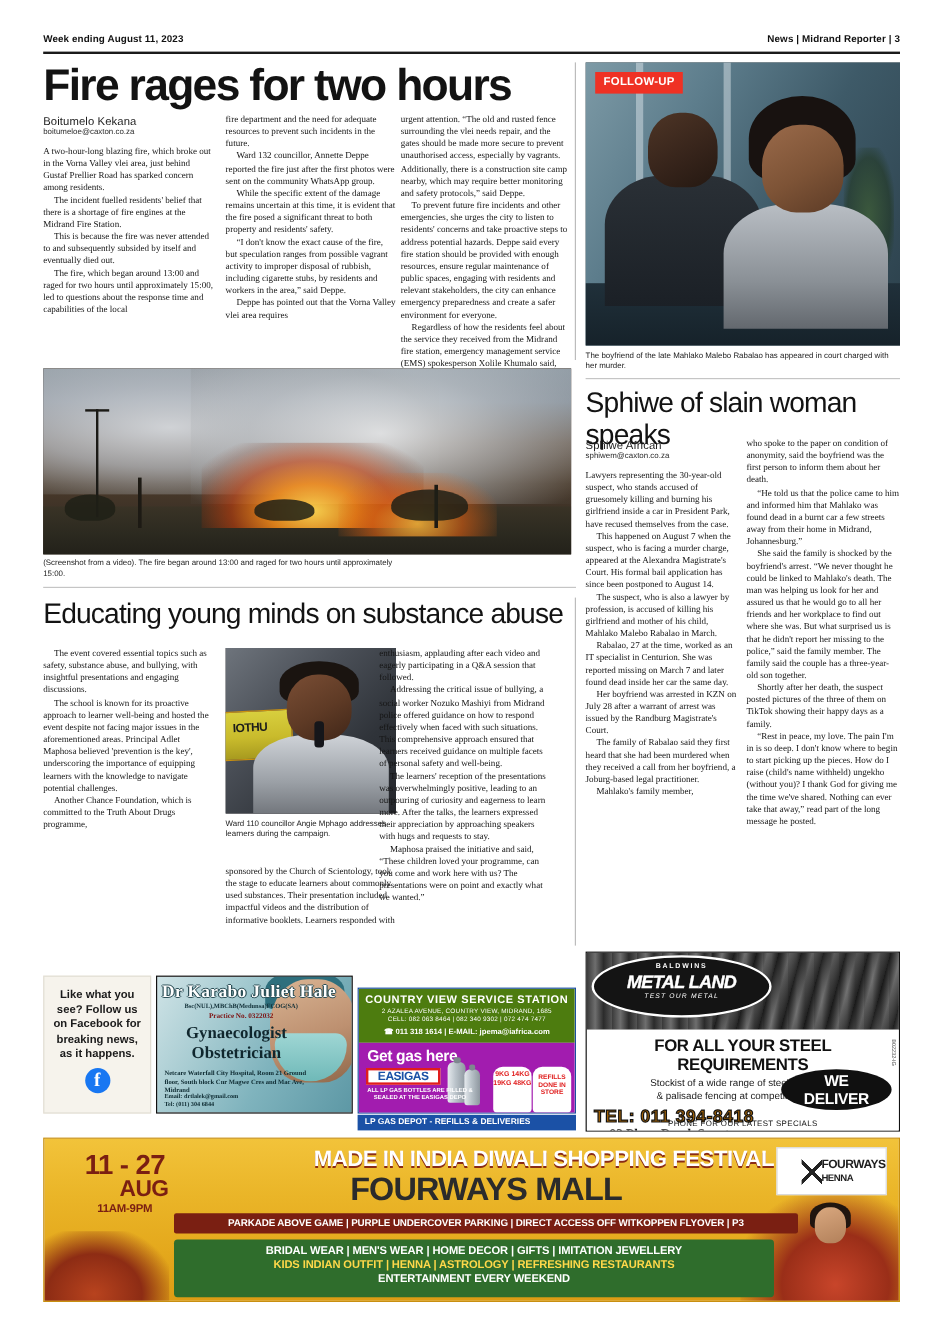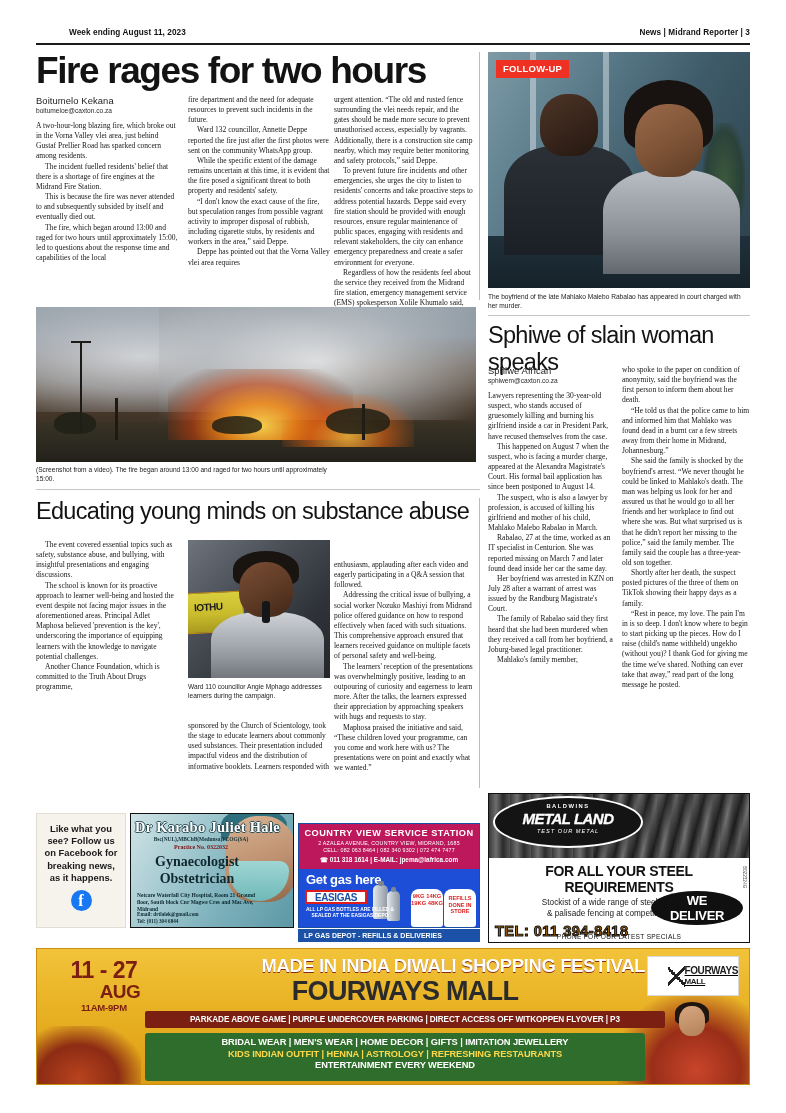--- a/index.html
+++ b/index.html
@@ -9,21 +9,21 @@
     font-family: "Liberation Sans", sans-serif;
     overflow: hidden;
   }
   .page { position: relative; width: 786px; height: 1113px; background: #fff; padding: 0; }
 
   
   .masthead {
     position: absolute; left: 36px; top: 28px; width: 714px; height: 20px;
     display: flex; justify-content: space-between; align-items: flex-start;
   }
-  .masthead-left { font: bold 8.2px "Liberation Sans", sans-serif; color: #111; letter-spacing: .1px; margin-left: 33px; }
+  .masthead-left { font: bold 8.2px "Liberation Sans", sans-serif; color: #111; letter-spacing: .1px; }
   .masthead-right { font: bold 8.2px "Liberation Sans", sans-serif; color: #111; letter-spacing: .1px; }
   .rule-top {
     position: absolute; left: 36px; top: 43px; width: 714px; height: 1.6px; background: #1a1a1a;
   }
 
   
   .hl-fire {
     position: absolute; left: 36px; top: 52px; width: 436px;
     font: bold 37px "Liberation Sans", sans-serif; letter-spacing: -1.4px;
     color: #131313; line-height: 1.02;
@@ -96,21 +96,21 @@
     position: absolute; font: 6.6px/8.6px "Liberation Sans", sans-serif; color: #222;
   }
   #fire-caption { left: 36px; top: 466px; width: 300px; }
 
   
   .hl-edu {
     position: absolute; left: 36px; top: 498px; width: 444px;
     font: 23.5px "Liberation Sans", sans-serif; letter-spacing: -.7px; color: #131313;
   }
   #edu-c1 { left: 36px; top: 540px; width: 142px; }
-  #edu-c3 { left: 334px; top: 540px; width: 142px; margin-top: 20px; }
+  #edu-c3 { left: 316px; top: 540px; width: 142px; }
   #edu-c2b { left: 188px; top: 721px; width: 142px; }
 
   
   .edu-photo {
     position: absolute; left: 188px; top: 540px; width: 142px; height: 138px; overflow: hidden;
     background: #2b2b30;
   }
   .edu-photo .bg {
     position: absolute; inset: 0;
     background: linear-gradient(135deg, #6e747c 0%, #4b5058 35%, #2f3339 70%, #24262b 100%);
@@ -280,26 +280,26 @@
   .ad-karabo .contact {
     position: absolute; left: 6px; bottom: 3px; width: 150px;
     font: bold 5.2px/6.4px "Liberation Serif", serif; color: #0d2a31;
   }
 
   
   .ad-gas {
     position: absolute; left: 298px; top: 823px; width: 182px; height: 105px;
     border: 1px solid #1b4fa0; overflow: hidden; background: #fff;
   }
-  .ad-gas .hdr { background: #be185d; color: #fff; padding: 4px 5px 5px 5px; }
+  .ad-gas .hdr { background: #4d7c0f; color: #fff; padding: 4px 5px 5px 5px; }
   .ad-gas .hdr .t1 { font: bold 9.2px "Liberation Sans", sans-serif; letter-spacing: .5px; text-align: center; }
   .ad-gas .hdr .t2 { font: 5.3px/7px "Liberation Sans", sans-serif; letter-spacing: .2px; text-align: center; margin-top: 2px; }
   .ad-gas .hdr .t3 { font: 5.3px/7px "Liberation Sans", sans-serif; letter-spacing: .2px; text-align: center; }
   .ad-gas .hdr .t4 { font: bold 6.4px "Liberation Sans", sans-serif; text-align: center; margin-top: 2px; }
-  .ad-gas .lower { position: relative; height: 62px; background: #1d4ed8; }
+  .ad-gas .lower { position: relative; height: 62px; background: #a21caf; }
   .ad-gas .getgas {
     position: absolute; left: 7px; top: 3px;
     font: bold 13px "Liberation Sans", sans-serif; color: #fff; letter-spacing: -.3px;
   }
   .ad-gas .easigas-box {
     position: absolute; left: 6px; top: 21px; width: 62px; height: 14px;
     border: 2px solid #e01d1d; background: #fff;
     font: bold 10px/11px "Liberation Sans", sans-serif; color: #1b51a6;
     text-align: center; letter-spacing: -.4px;
   }
@@ -409,21 +409,21 @@
     font: bold 18.5px "Liberation Sans", sans-serif; color: #fff; letter-spacing: -.4px;
     text-shadow: 0 1px 0 #8a2b14;
   }
   .banner .title2 {
     position: absolute; left: 128px; top: 27px; width: 480px; text-align: center;
     font: bold 27px "Liberation Sans", sans-serif; color: #2b2b2b; letter-spacing: -.7px;
   }
   .banner .fw-logo {
     position: absolute; right: 10px; top: 7px; width: 92px; height: 40px;
     background: #fff; border: 1px solid #d9d9d9;
-    display: flex; align-items: center; padding-left: 20px; gap: 0; text-decoration: underline;
+    display: flex; align-items: center; padding-left: 20px; gap: 0;
   }
   .banner .fw-logo .mark {
     width: 23px; height: 23px;
     background:
       linear-gradient(135deg, transparent 45%, #222 45%, #222 55%, transparent 55%),
       linear-gradient(45deg, transparent 45%, #222 45%, #222 55%, transparent 55%),
       #fff;
   }
   .banner .fw-logo .t {
     font: bold 11px/11px "Liberation Sans", sans-serif; color: #1d1d1d; letter-spacing: -.4px;
@@ -663,21 +663,21 @@
     </div>
     <div class="dates">11 - 27</div>
     <div class="aug">AUG</div>
     <div class="hours">11AM-9PM</div>
     <div class="title1">MADE IN INDIA DIWALI SHOPPING FESTIVAL</div>
     <div class="title2">FOURWAYS MALL</div>
     <div class="fw-logo">
       <div class="mark"></div>
       <div class="t">
         <span style="font-size:10px">FOURWAYS</span>
-        <span>MALL</span>
+        <span>HENNA</span>
       </div>
     </div>
     <div class="parkline">PARKADE ABOVE GAME | PURPLE UNDERCOVER PARKING | DIRECT ACCESS OFF WITKOPPEN FLYOVER | P3</div>
     <div class="greenbox">
       <div class="r">BRIDAL WEAR | MEN'S WEAR | HOME DECOR | GIFTS | IMITATION JEWELLERY</div>
       <div class="r y">KIDS INDIAN OUTFIT | HENNA | ASTROLOGY | REFRESHING RESTAURANTS</div>
       <div class="r">ENTERTAINMENT EVERY WEEKEND</div>
     </div>
   </div>
 

